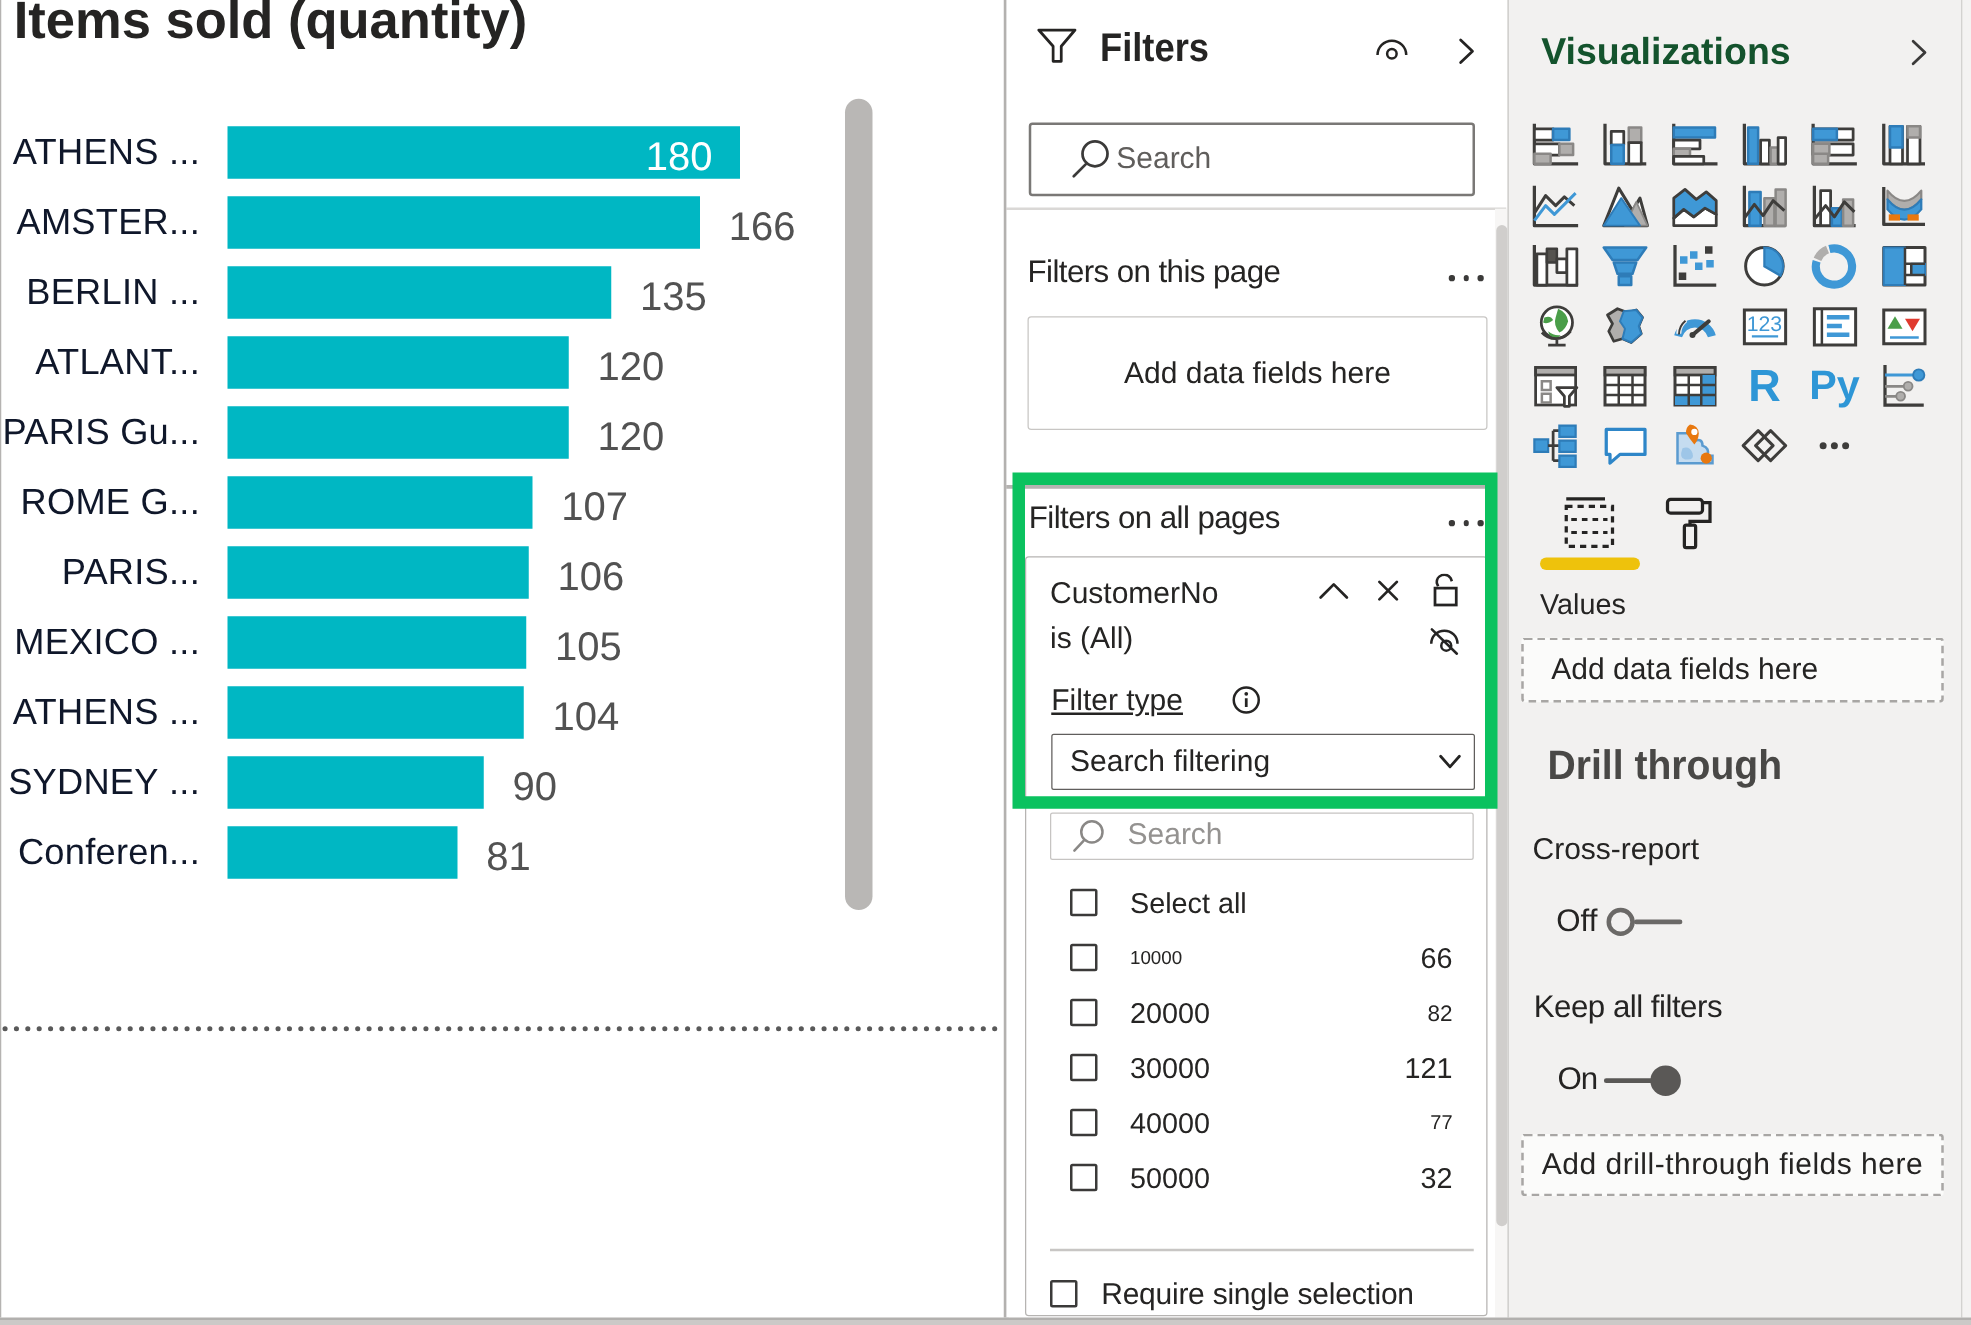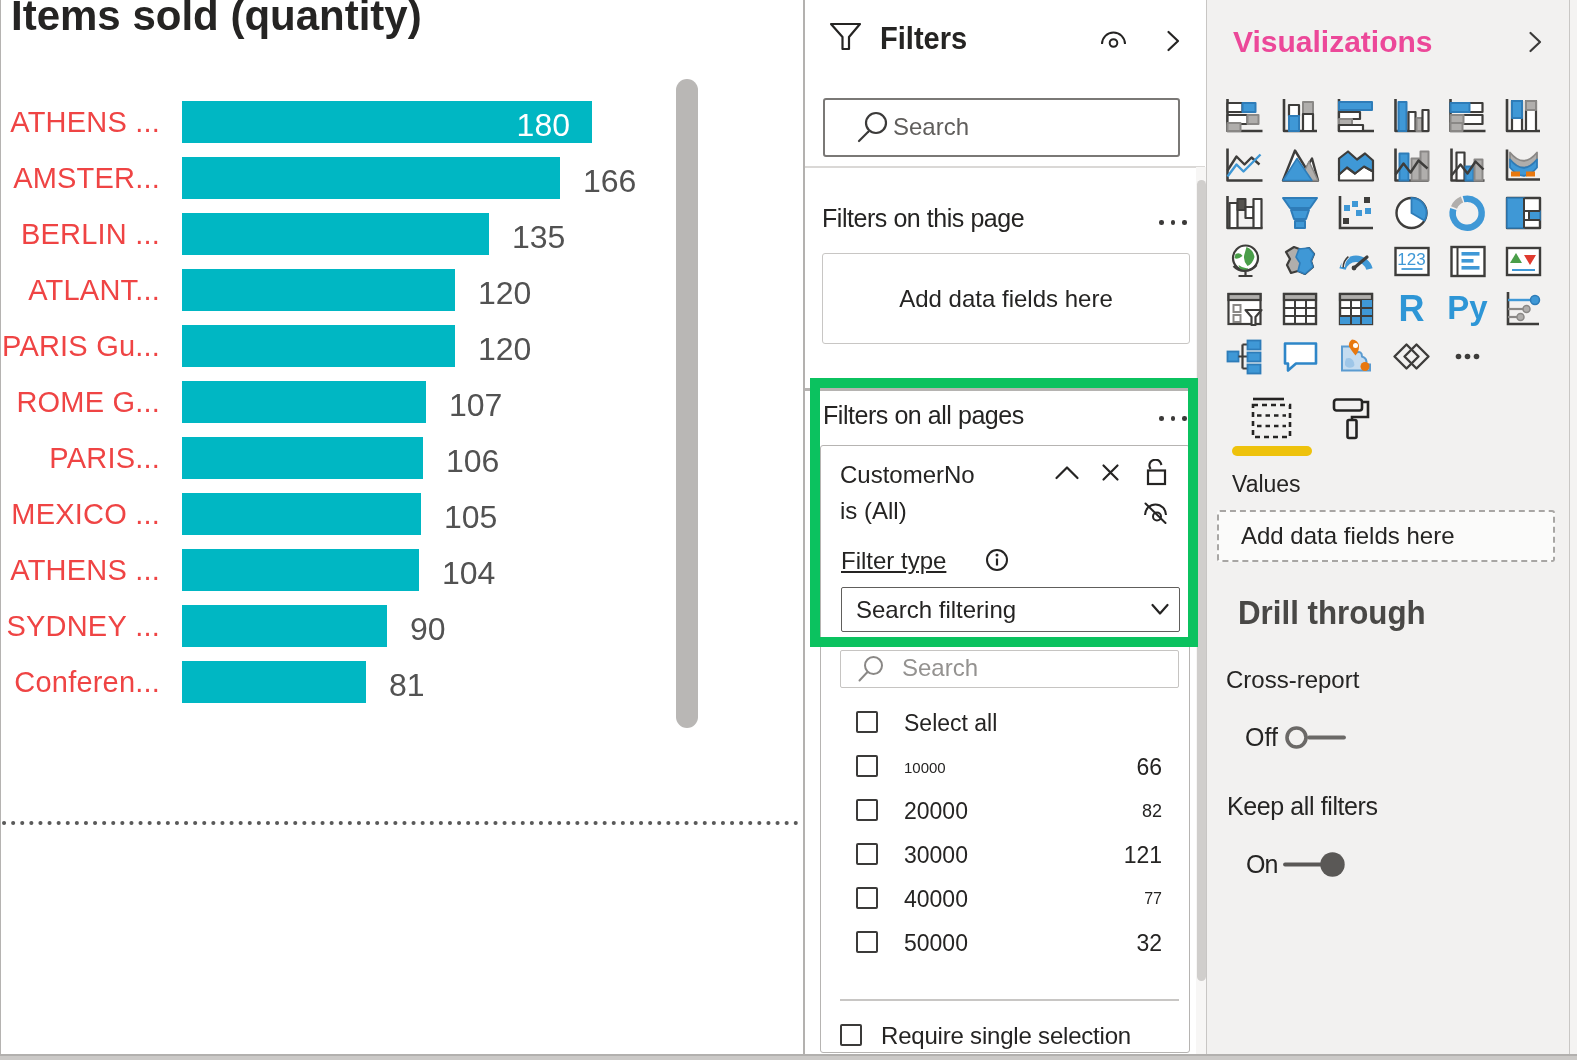--- a/index.html
+++ b/index.html
@@ -1,21 +1,21 @@
 <!DOCTYPE html>
 <html><head>
 <meta charset="utf-8">
 <style>
   html,body{margin:0;padding:0;}
   body{font-family:"Liberation Sans",sans-serif;width:1577px;height:1060px;overflow:hidden;}
   #root{position:relative;width:1577px;height:1060px;background:#fff;overflow:hidden;}
   .abs{position:absolute;}
   .txt{position:absolute;color:#252423;font-size:24px;line-height:1;white-space:nowrap;transform:translateY(-50%);transform-origin:left center;letter-spacing:0;}
   .bar{position:absolute;background:#00b7c3;height:42px;}
-  .clab{position:absolute;color:#ef4444;font-size:29px;line-height:1;text-align:right;white-space:nowrap;letter-spacing:0.2px;}
+  .clab{position:absolute;color:#0f172a;font-size:29px;line-height:1;text-align:right;white-space:nowrap;letter-spacing:0.2px;}
   .vlab{position:absolute;color:#525252;font-size:32px;line-height:1;white-space:nowrap;}
   .cb{position:absolute;width:18px;height:18px;border:2.5px solid #3b3a39;border-radius:2px;background:#fff;}
   .dots{position:absolute;display:flex;gap:7px;align-items:center;}
   .dots i{width:4.5px;height:4.5px;border-radius:50%;background:#3b3a39;display:block;}
 </style>
 </head>
 <body>
 <div id="root">
 
   <div class="abs" style="left:0;top:0;width:804px;height:1054px;background:#fff;border-left:1.5px solid #b5b3b1;border-right:2px solid #b3b1af;"></div>
@@ -181,21 +181,21 @@
   <div class="abs" style="left:840px;top:999px;width:339px;height:1.5px;background:#c8c6c4;"></div>
   <div class="cb" style="left:840px;top:1024px;"></div>
   <div class="txt" style="left:881px;top:1036px;font-size:24px;letter-spacing:-0.2px;">Require single selection</div>
 
   <div class="abs" style="left:1196px;top:167px;width:10px;height:887px;background:#f7f6f5;"></div>
   <div class="abs" style="left:1196.5px;top:180px;width:9px;height:801px;background:#d0cecc;border-radius:4.5px;"></div>
 
   <div class="abs" style="left:810px;top:378px;width:388px;height:269px;border:10px solid #0bc25f;box-sizing:border-box;z-index:40;"></div>
 
   <div class="abs" style="left:1206px;top:0;width:371px;height:1054px;background:#f2f1f0;border-left:1px solid #c8c6c4;box-sizing:border-box;"></div>
-  <div class="txt" style="left:1233px;top:42px;font-size:30px;font-weight:700;color:#ec4899;letter-spacing:0;">Visualizations</div>
+  <div class="txt" style="left:1233px;top:42px;font-size:30px;font-weight:700;color:#14532d;letter-spacing:0;">Visualizations</div>
   <svg class="abs" style="left:1528px;top:31px;" width="15" height="22" viewBox="0 0 15 22">
     <path d="M2.5 2 L12 11 L2.5 20" fill="none" stroke="#3b3a39" stroke-width="2.2" stroke-linejoin="round" stroke-linecap="round"></path>
   </svg>
 
   <svg id="icons" class="abs" style="left:1207px;top:85px;" width="370" height="300" viewBox="1207 85 370 300">
 
     <g transform="translate(1244.5,116)" stroke-linejoin="round">
       <path d="M-17,-17 V15 H18" fill="none" stroke="#3e3d3b" stroke-width="2.6"></path>
       <rect x="-17" y="-13" width="15" height="9" fill="#fff" stroke="#3e3d3b" stroke-width="2.2"></rect>
       <rect x="-2" y="-13" width="13" height="9" fill="#3f98d6" stroke="#2e7cb8" stroke-width="2"></rect>
@@ -466,20 +466,23 @@
     <circle cx="12.5" cy="13.5" r="9.5" fill="none" stroke="#6b6967" stroke-width="3.6"></circle>
     <line x1="25" y1="13.5" x2="60" y2="13.5" stroke="#6b6967" stroke-width="3.8" stroke-linecap="round"></line>
   </svg>
   <div class="txt" style="left:1227px;top:806px;font-size:25px;letter-spacing:-0.4px;">Keep all filters</div>
   <div class="txt" style="left:1246px;top:864px;font-size:25px;letter-spacing:-0.9px;">On</div>
   <svg class="abs" style="left:1283px;top:850px;" width="64" height="29" viewBox="0 0 64 29">
     <line x1="2" y1="14.5" x2="38" y2="14.5" stroke="#5a5856" stroke-width="3.8" stroke-linecap="round"></line>
     <circle cx="49.5" cy="14.5" r="12.2" fill="#5a5856"></circle>
   </svg>
 
+  <div class="abs" style="left:1217px;top:907px;width:338px;height:50px;border:2px dashed #a8a6a4;border-radius:3px;background:#fbfbfa;box-sizing:border-box;display:flex;align-items:center;justify-content:center;">
+      <span style="font-size:24px;color:#252423;letter-spacing:0.4px;">Add drill-through fields here</span>
+    </div>
 
   <div class="abs" style="left:803px;top:0;width:2px;height:1054px;background:#b3b1af;"></div>
 
   <div class="abs" style="left:1569px;top:0;width:1px;height:1054px;background:#c9c7c5;"></div>
   <div class="abs" style="left:1570px;top:0;width:7px;height:1054px;background:#f4f3f2;"></div>
 
   <div class="abs" style="left:0;top:1054px;width:1577px;height:2px;background:#b2b0ae;"></div>
   <div class="abs" style="left:0;top:1056px;width:1577px;height:4px;background:#cbc9c7;"></div>
 
 </div>

